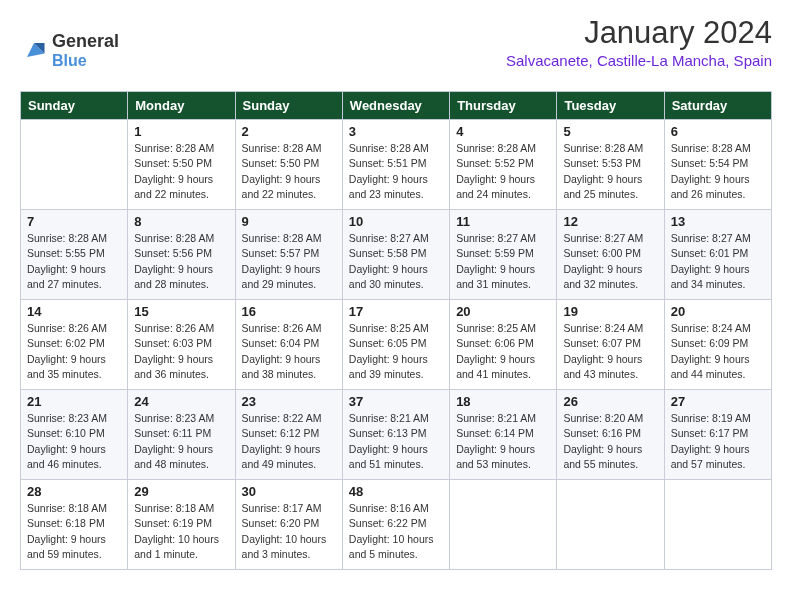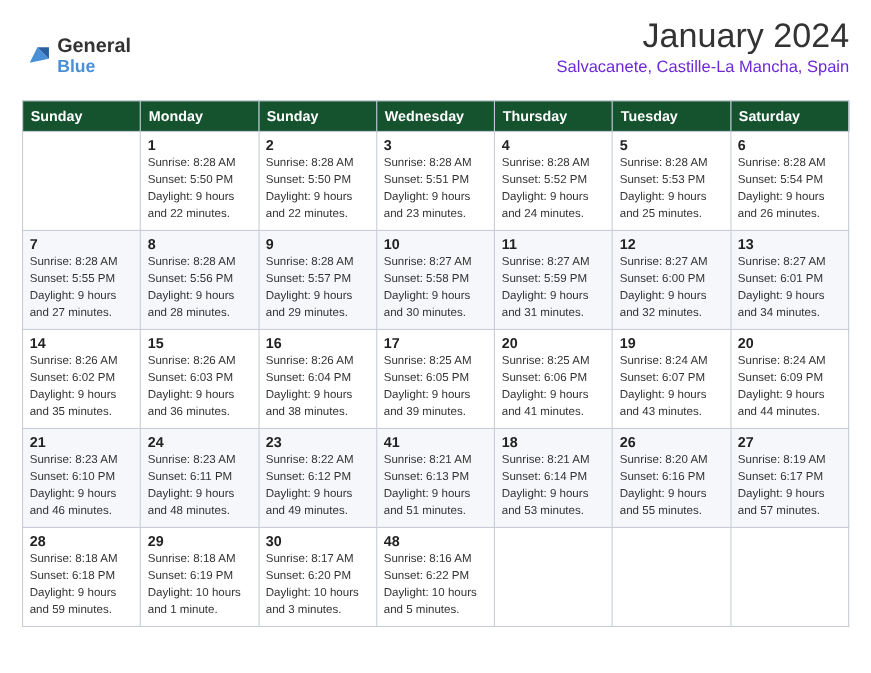--- a/index.html
+++ b/index.html
@@ -232,21 +232,21 @@
         </td>
           <td>
           <span class="day-number">24</span>
           <span class="day-info">Sunrise: 8:23 AM<br>Sunset: 6:11 PM<br>Daylight: 9 hours and 48 minutes.</span>
         </td>
           <td>
           <span class="day-number">23</span>
           <span class="day-info">Sunrise: 8:22 AM<br>Sunset: 6:12 PM<br>Daylight: 9 hours and 49 minutes.</span>
         </td>
           <td>
-          <span class="day-number">41</span>
+          <span class="day-number">37</span>
           <span class="day-info">Sunrise: 8:21 AM<br>Sunset: 6:13 PM<br>Daylight: 9 hours and 51 minutes.</span>
         </td>
           <td>
           <span class="day-number">18</span>
           <span class="day-info">Sunrise: 8:21 AM<br>Sunset: 6:14 PM<br>Daylight: 9 hours and 53 minutes.</span>
         </td>
           <td>
           <span class="day-number">26</span>
           <span class="day-info">Sunrise: 8:20 AM<br>Sunset: 6:16 PM<br>Daylight: 9 hours and 55 minutes.</span>
         </td>

